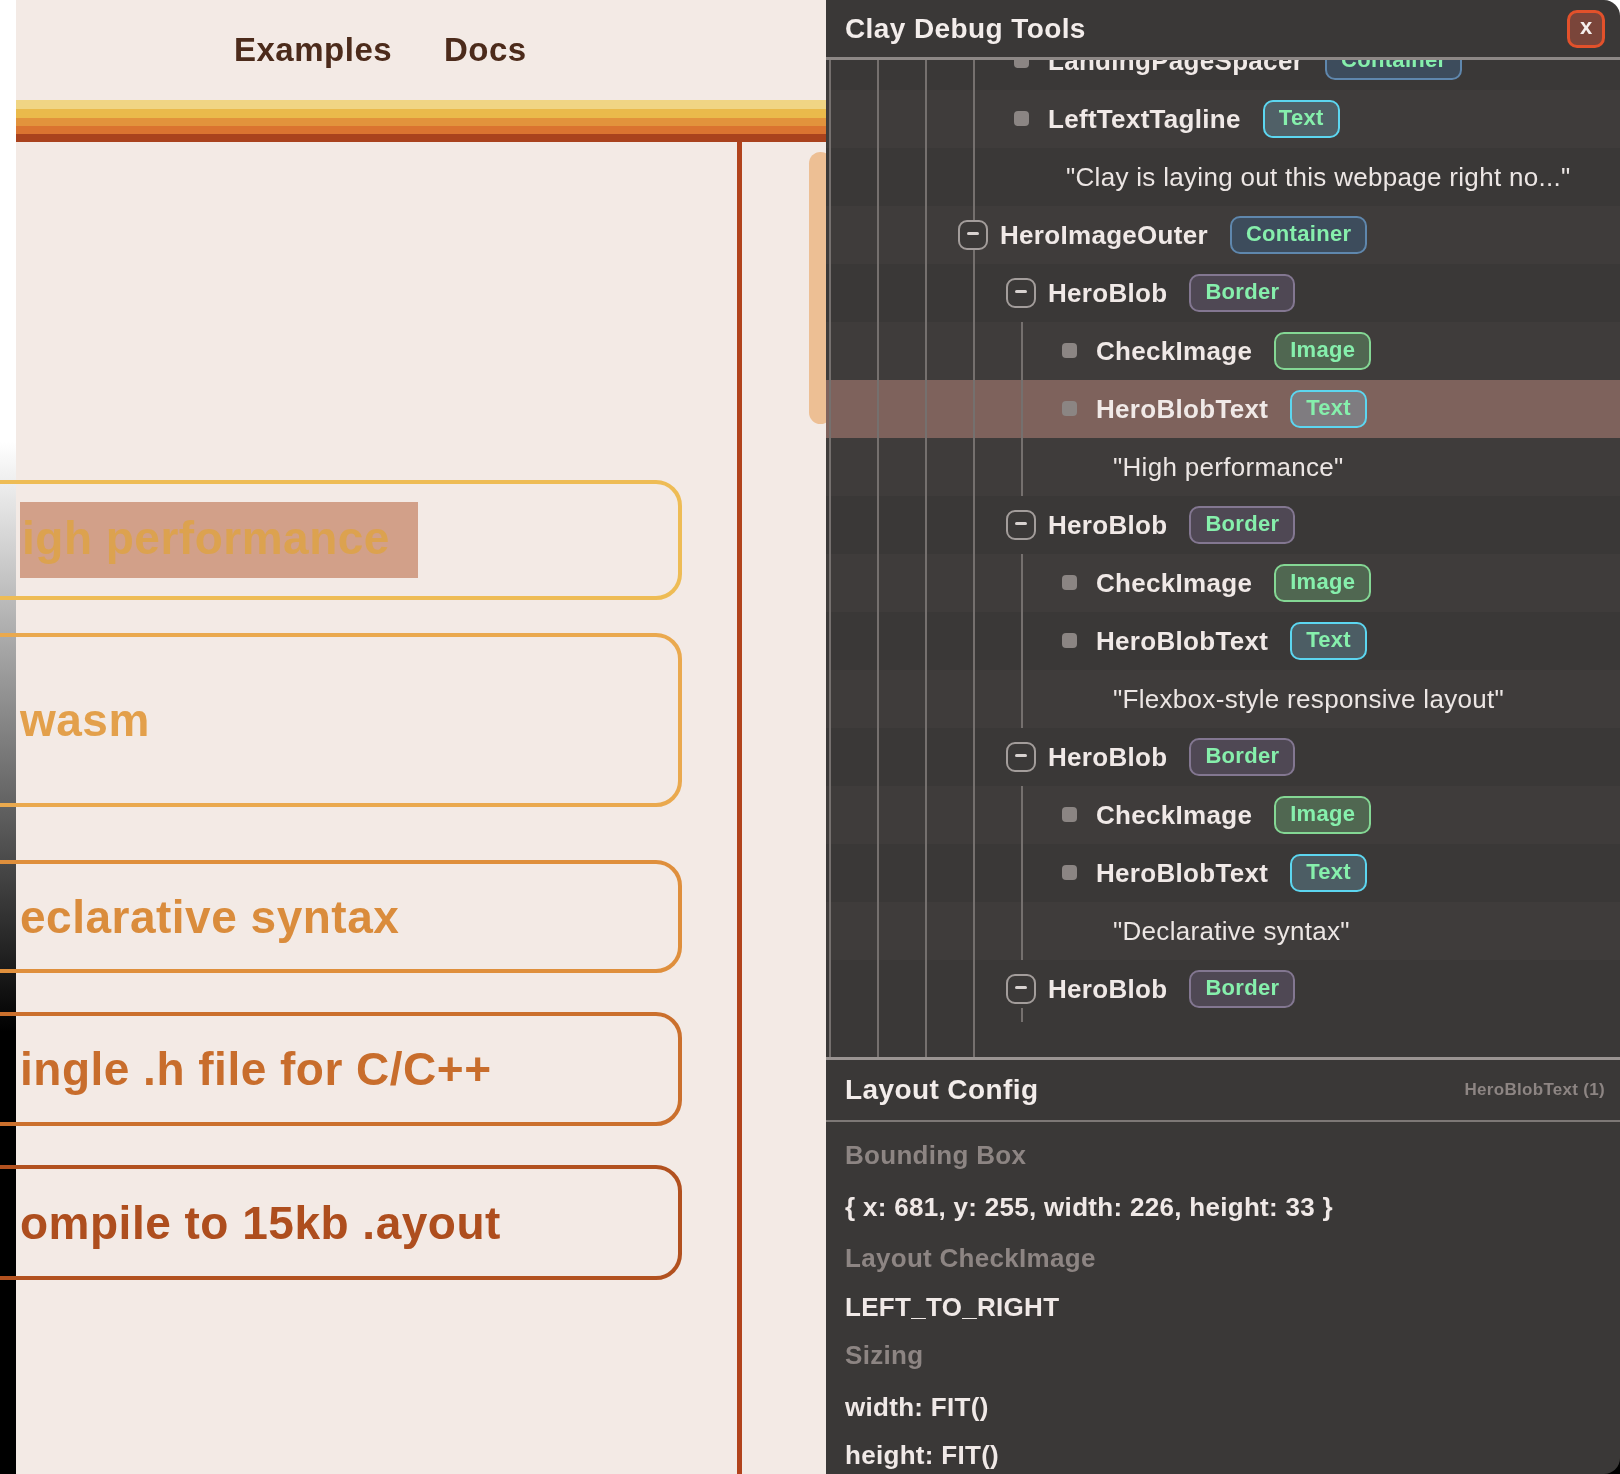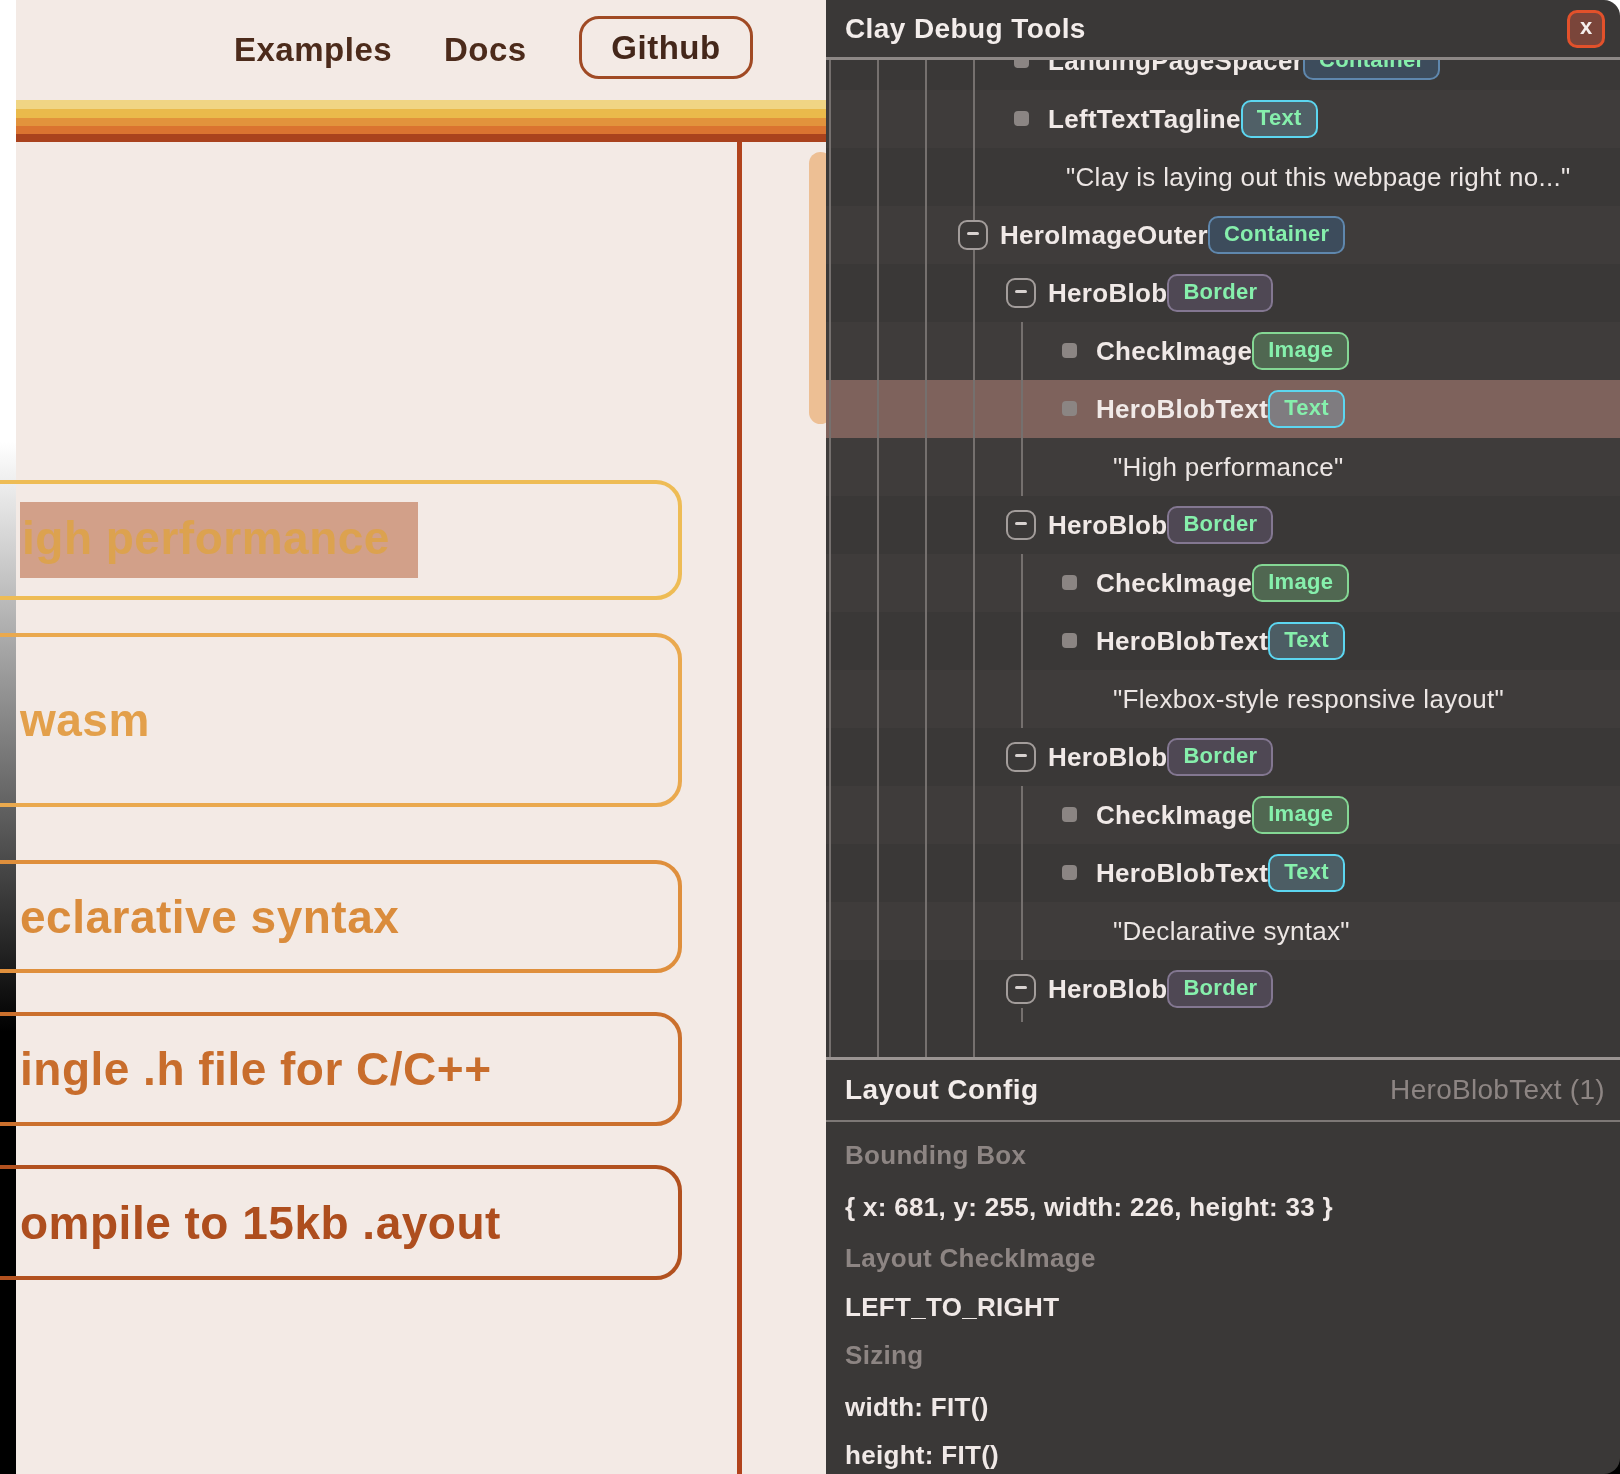--- a/index.html
+++ b/index.html
@@ -56,51 +56,50 @@
   .trow.odd  { background:#3f3c3b; }
   .trow.hl   { background:#7e625c; }
   .gline { position:absolute; width:2px; background:#75706e; z-index:2; }
   .bullet { position:absolute; width:15px; height:15px; border-radius:4px;
             background:#8b8583; top:21px; z-index:3; }
   .collapse { position:absolute; width:30px; height:30px; border-radius:9px;
               border:2.5px solid #a39d9b; background:#3b3938; top:14px; z-index:3; cursor:pointer; }
   .collapse::after { content:''; display:block; width:12px; height:3px; background:#d8d2d0;
                      margin:10px auto; border-radius:2px; }
   .row-inner { position:absolute; top:0; height:58px; display:flex; align-items:center;
-               z-index:3; white-space:nowrap; }
+               gap:22px; z-index:3; white-space:nowrap; }
   .tname { font-size:26px; font-weight:700; color:#f0e9e7; letter-spacing:.3px; }
   .quote { font-size:26px; font-weight:500; color:#ece6e4; letter-spacing:.3px; }
   .badge { border:2.5px solid; border-radius:10px; padding:3px 14px 5px 14px;
            font-size:22px; font-weight:700; color:#86efac; letter-spacing:.3px; }
   .badge.container { background:#3d4c5c; border-color:#5f87ad; }
   .badge.text      { background:rgba(130,205,235,.25); border-color:#5cd6f0; }
   .badge.image     { background:rgba(125,215,140,.28); border-color:#84d794; }
   .badge.border    { background:rgba(165,140,200,.2);  border-color:#837791; }
   .config-header { position:absolute; left:0; top:1057px; right:0; height:65px;
                    border-top:3px solid #9a9492; border-bottom:2px solid #7d7876;
                    display:flex; align-items:center; justify-content:space-between;
                    padding:0 15px 0 19px; }
   .cfg-title { font-size:28px; font-weight:700; color:#f3edeb; letter-spacing:.4px; }
-  .cfg-selected { font-size:28px; font-weight:400; color:#8d8583; letter-spacing:.3px; }
+  .cfg-selected { font-size:17px; font-weight:700; color:#8d8583; letter-spacing:.3px; }
   .config-body { position:absolute; left:19px; top:1122px; right:0; bottom:0; }
   .cfg-line { position:absolute; left:0; height:40px; display:flex; align-items:center;
               font-size:26px; letter-spacing:.3px; white-space:nowrap; }
   .cfg-line.lbl { color:#8d8583; font-weight:700; }
   .cfg-line.val { color:#f0e9e7; font-weight:600; }
 </style>
 </head>
 <body>
 
 <div class="page">
 
   <div class="left-app">
     <div class="navbar">
       <span class="nav-link nav-examples">Examples</span>
       <span class="nav-link nav-docs">Docs</span>
-      <div class="github-btn">Github</div>
     </div>
     <div class="stripes">
       <div class="s1"></div>
         <div class="s2"></div>
         <div class="s3"></div>
         <div class="s4"></div>
         <div class="s5"></div>
     </div>
     <div class="content">
       <div class="vdivider"></div>

